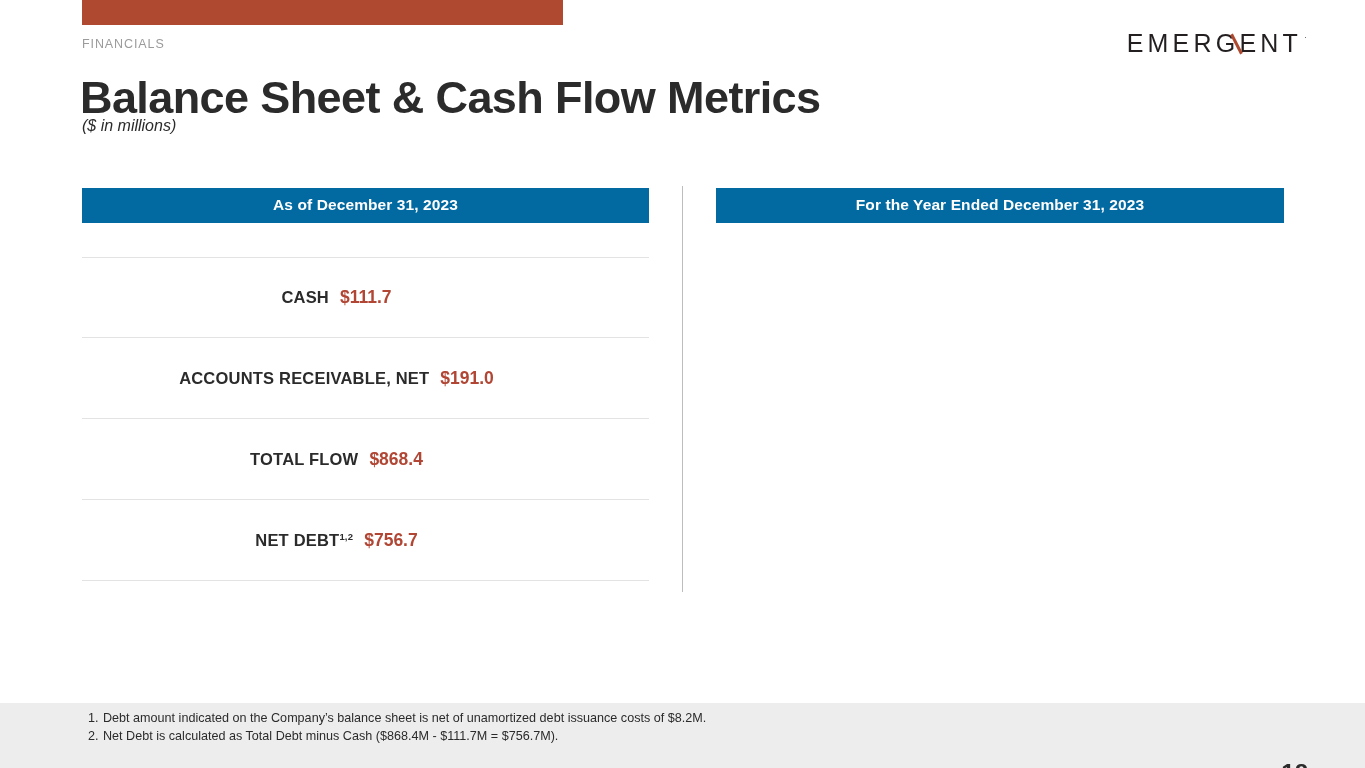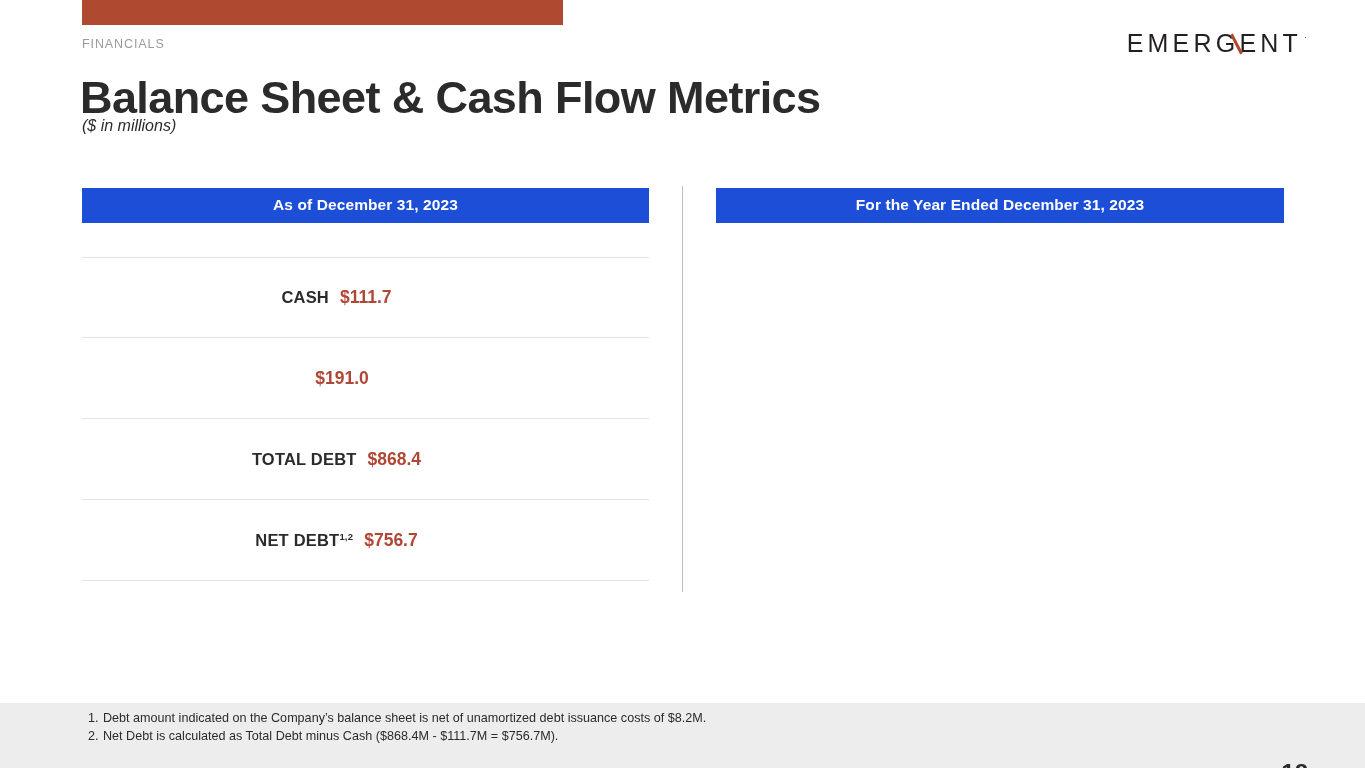--- a/index.html
+++ b/index.html
@@ -94,21 +94,21 @@
 
   
   .col {
     position: absolute;
     top: 188px;
   }
   .col-left  { left: 82px;  width: 567px; }
   .col-right { left: 716px; width: 568px; }
 
   .col-header {
-    background: #1d4ed8;
+    background: #0369a1;
     color: #ffffff;
     font-size: 15.5px;
     font-weight: bold;
     text-align: center;
     padding: 8px 0 9px 0;
     letter-spacing: 0.1px;
   }
 
   .rows { margin-top: 0; }
 
@@ -220,27 +220,28 @@
 
     <div class="metric-row">
       <div class="metric-inner">
         <span class="metric-label"><span>CASH</span></span>
         <span class="metric-value">$111.7</span>
       </div>
     </div>
 
     <div class="metric-row">
       <div class="metric-inner">
+        <span class="metric-label"><span>ACCOUNTS RECEIVABLE, NET</span></span>
         <span class="metric-value">$191.0</span>
       </div>
     </div>
 
     <div class="metric-row">
       <div class="metric-inner">
-        <span class="metric-label"><span>TOTAL DEBT</span></span>
+        <span class="metric-label"><span>TOTAL FLOW</span></span>
         <span class="metric-value">$868.4</span>
       </div>
     </div>
 
     <div class="metric-row">
       <div class="metric-inner">
         <span class="metric-label"><span>NET DEBT</span><sup>1,2</sup></span>
         <span class="metric-value">$756.7</span>
       </div>
     </div>

